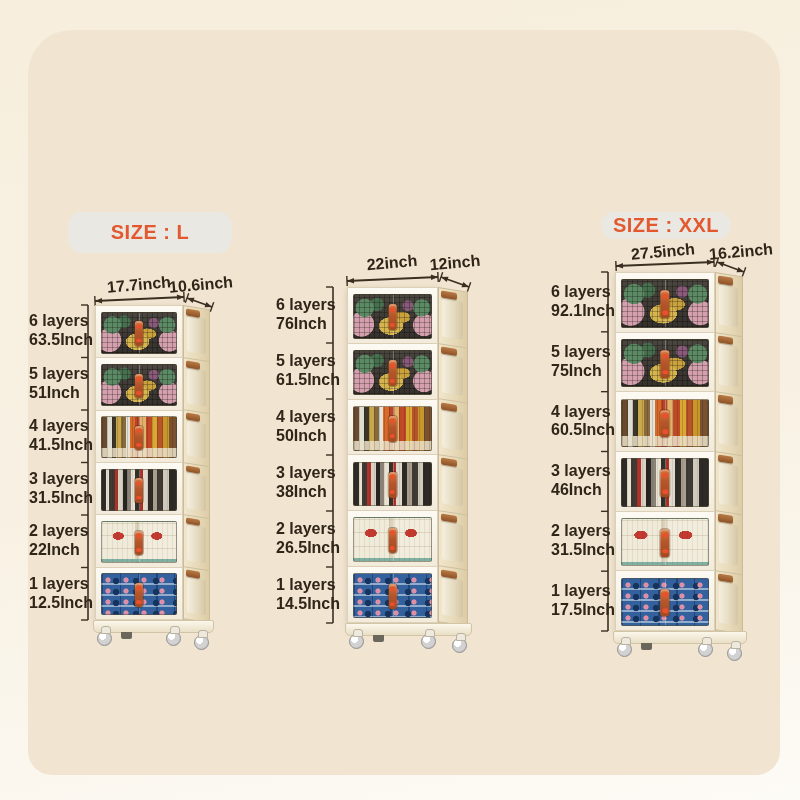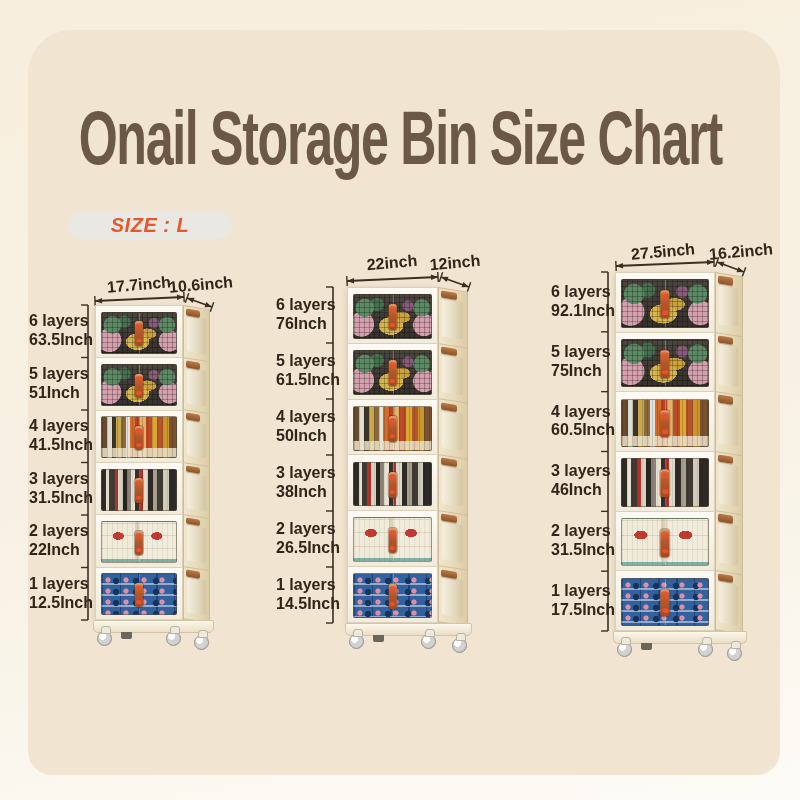--- a/index.html
+++ b/index.html
@@ -111,23 +111,20 @@
     background:radial-gradient(circle at 35% 30%,#ffffff 0 30%,#d2d2d2 32% 65%,#a8a8a8 100%);
     border:1px solid #909090;}
   .wheel::before{content:"";position:absolute;left:3px;top:-6px;width:8px;height:6px;
     background:#eee9dd;border:1px solid #b8b2a2;border-radius:3px 3px 0 0;}
 </style>
 </head>
 <body>
 
 <div id="canvas">
   <div id="panel"></div>
-  <div id="titlewrap">
-    <span id="title">Onail Storage Bin Size Chart</span>
-  </div>
 <svg width="800" height="800" id="overlay">
       <line x1="95" y1="301" x2="184" y2="297" stroke="#3a2f21" stroke-width="1.8"></line>
       <polygon points="184,297 177.1327749129932,300.1114658288955 176.88134333086023,294.51711312643687" fill="#3a2f21"></polygon>
       <polygon points="95,301 101.8672250870068,297.8885341711045 102.11865666913977,303.48288687356313" fill="#3a2f21"></polygon>
       <line x1="94.7755075159527" y1="296.00504222994766" x2="95.2244924840473" y2="305.99495777005234" stroke="#3a2f21" stroke-width="1.4"></line>
       <line x1="183.7755075159527" y1="292.00504222994766" x2="184.2244924840473" y2="301.99495777005234" stroke="#3a2f21" stroke-width="1.4"></line>
       <line x1="187" y1="298" x2="212" y2="307" stroke="#3a2f21" stroke-width="1.8"></line>
       <polygon points="212,307 204.46537360575522,307.26344847532323 206.3622026280826,301.9944789688584" fill="#3a2f21"></polygon>
       <polygon points="187,298 194.53462639424478,297.73655152467677 192.6377973719174,303.0055210311416" fill="#3a2f21"></polygon>
       <line x1="188.6935973413637" y1="293.29556294065634" x2="185.3064026586363" y2="302.70443705934366" stroke="#3a2f21" stroke-width="1.4"></line>
@@ -171,21 +168,21 @@
       <line x1="608" y1="272" x2="608" y2="631" stroke="#3a2f21" stroke-width="1.6"></line>
       <line x1="601" y1="272" x2="608" y2="272" stroke="#3a2f21" stroke-width="1.4"></line>
       <line x1="601" y1="331.8333333333333" x2="608" y2="331.8333333333333" stroke="#3a2f21" stroke-width="1.4"></line>
       <line x1="601" y1="391.6666666666667" x2="608" y2="391.6666666666667" stroke="#3a2f21" stroke-width="1.4"></line>
       <line x1="601" y1="451.5" x2="608" y2="451.5" stroke="#3a2f21" stroke-width="1.4"></line>
       <line x1="601" y1="511.33333333333337" x2="608" y2="511.33333333333337" stroke="#3a2f21" stroke-width="1.4"></line>
       <line x1="601" y1="571.1666666666667" x2="608" y2="571.1666666666667" stroke="#3a2f21" stroke-width="1.4"></line>
       <line x1="601" y1="631" x2="608" y2="631" stroke="#3a2f21" stroke-width="1.4"></line>
     </svg>
     <div class="colgrp">
-      <div class="pill" style="left: 68px; top: 212px; width: 164px; height: 27px; font-style: italic;">
+      <div class="pill" style="left: 68px; top: 212px; width: 164px; height: 41px;">
         <span>SIZE : L</span>
       </div>
       <div class="mlabel" style="left: 139px; top: 285px;">17.7inch</div>
       <div class="mlabel" style="left: 201px; top: 285px;">10.6inch</div>
       <div class="llabel" style="left: 29px; top: 331.25px;">
         <div>6 layers</div>
         <div>63.5Inch</div>
       </div>
       <div class="llabel" style="left: 29px; top: 383.75px;">
         <div>5 layers</div>
@@ -348,20 +345,23 @@
           </div>
         </div>
       </div>
       <div class="base" style="left: 345px; top: 623px; width: 127px; height: 13px;"></div>
       <div class="foot" style="left: 373px; top: 635px; width: 11px; height: 7px;"></div>
       <div class="wheel" style="left: 349px; top: 634px;"></div>
       <div class="wheel" style="left: 421px; top: 634px;"></div>
       <div class="wheel" style="left: 452px; top: 638px;"></div>
     </div>
     <div class="colgrp">
+      <div class="pill" style="left: 601px; top: 212px; width: 130px; height: 27px;">
+        <span>SIZE : XXL</span>
+      </div>
       <div class="mlabel" style="left: 663px; top: 252px;">27.5inch</div>
       <div class="mlabel" style="left: 741px; top: 252px;">16.2inch</div>
       <div class="llabel" style="left: 551px; top: 301.917px;">
         <div>6 layers</div>
         <div>92.1Inch</div>
       </div>
       <div class="llabel" style="left: 551px; top: 361.75px;">
         <div>5 layers</div>
         <div>75Inch</div>
       </div>

